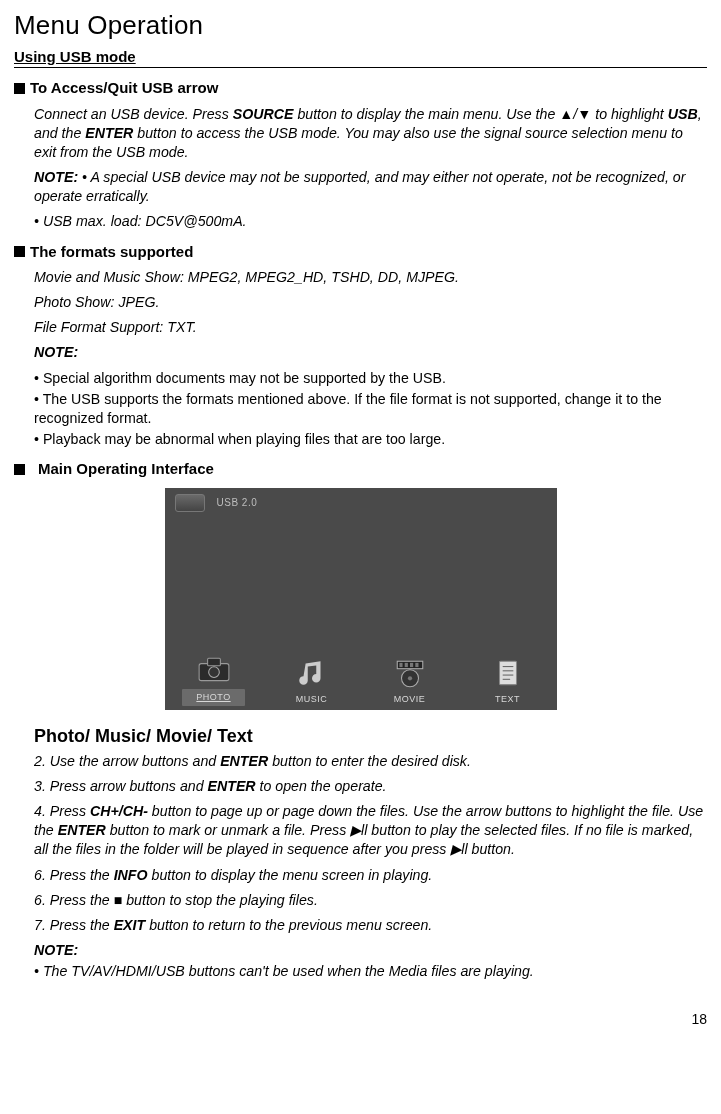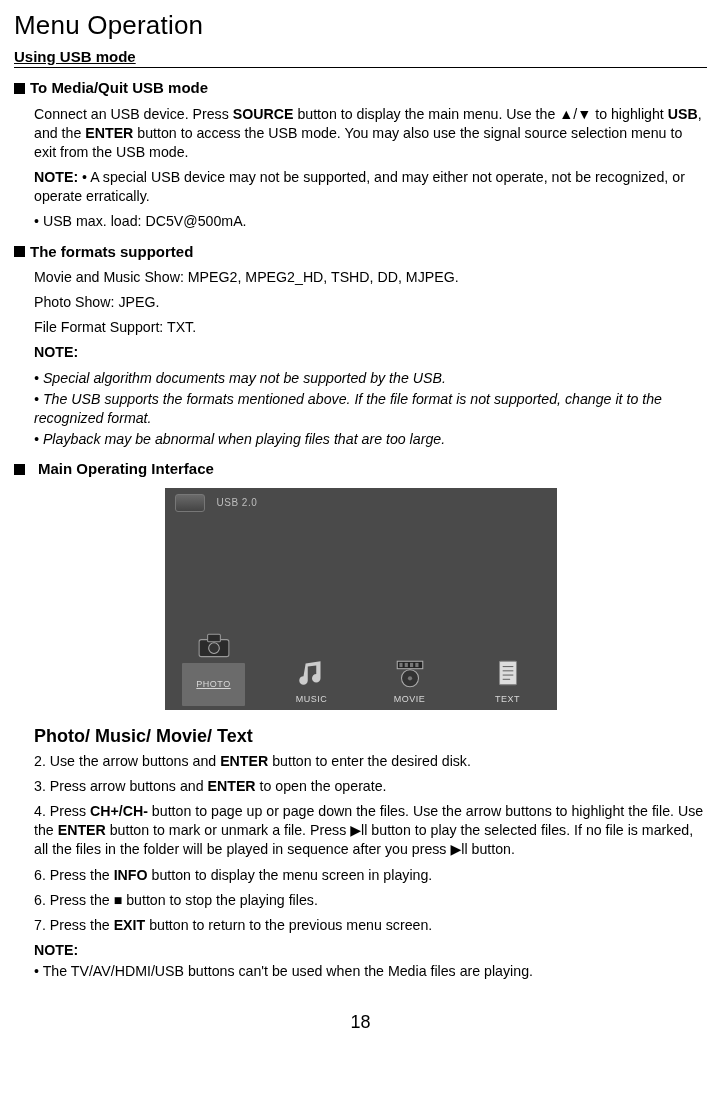--- a/index.html
+++ b/index.html
@@ -43,24 +43,24 @@
     margin-right: 5px;
     flex: none;
   }
   .section-head .htext {
     font-weight: bold;
     font-size: 15px;
   }
   .indent {
     margin-left: 20px;
   }
-  .para { margin: 4px 0 6px 0; }
+  .para { margin: 4px 0 6px 0; font-style: italic; }
   .bold { font-weight: bold; }
   .glyph { font-family: inherit; }
-  .list-dot { margin: 2px 0 2px 0; font-style: italic; }
+  .list-dot { margin: 2px 0 2px 0; }
   .usb-box {
     width: 392px;
     height: 222px;
     background: #4a4a4a;
     margin: 8px auto 14px auto;
     position: relative;
     color: #bdbdbd;
     font-family: Arial, sans-serif;
   }
   .usb-top {
@@ -92,55 +92,55 @@
     flex-direction: column;
     align-items: center;
     justify-content: flex-end;
     padding-bottom: 4px;
     font-size: 9px;
     letter-spacing: 0.5px;
     color:#d8d8d8;
   }
   .usb-item:first-child .usb-label {
     background:#6b6b6b;
-    padding:15px 14px;
+    padding:2px 14px;
     border-radius:1px;
     text-decoration: underline;
   }
   .usb-label { margin-top:2px; }
   .usb-icon {
     width: 40px; height: 34px;
     display:flex;align-items:center;justify-content:center;
     color:#d0d0d0;
   }
   .usb-icon svg { width: 34px; height: 30px; }
   .page-number {
-    text-align: center;
-    font-size: 18px;
+    text-align: right;
+    font-size: 14px;
     margin-top: 28px;
   }
   .h-sub {
     font-weight: bold;
     font-size: 18px;
     margin: 6px 0 4px 0;
   }
 </style>
 </head>
 <body>
 
 <div class="page-title">Menu Operation</div>
 
 <div class="subtitle-row">
   <span class="subtitle">Using USB mode</span>
 </div>
 
 <div class="section">
   <div class="section-head">
     <span class="bullet-square"></span>
-    <span class="htext">To Media/Quit USB mode</span>
+    <span class="htext">To Access/Quit USB arrow</span>
   </div>
   <div class="indent">
     <div class="para">
       <span>Connect an USB device. Press </span><span class="bold">SOURCE</span><span> button to display the main menu. Use the </span><span class="glyph">▲/▼</span><span> to highlight </span><span class="bold">USB</span><span>, and the </span><span class="bold">ENTER</span><span> button to access the USB mode. You may also use the signal source selection menu to exit from the USB mode.</span>
     </div>
     <div class="para">
       <span class="bold">NOTE:</span><span> • A special USB device may not be supported, and may either not operate, not be recognized, or operate erratically.</span>
     </div>
     <div class="para">• USB max. load: DC5V@500mA.</div>
   </div>

